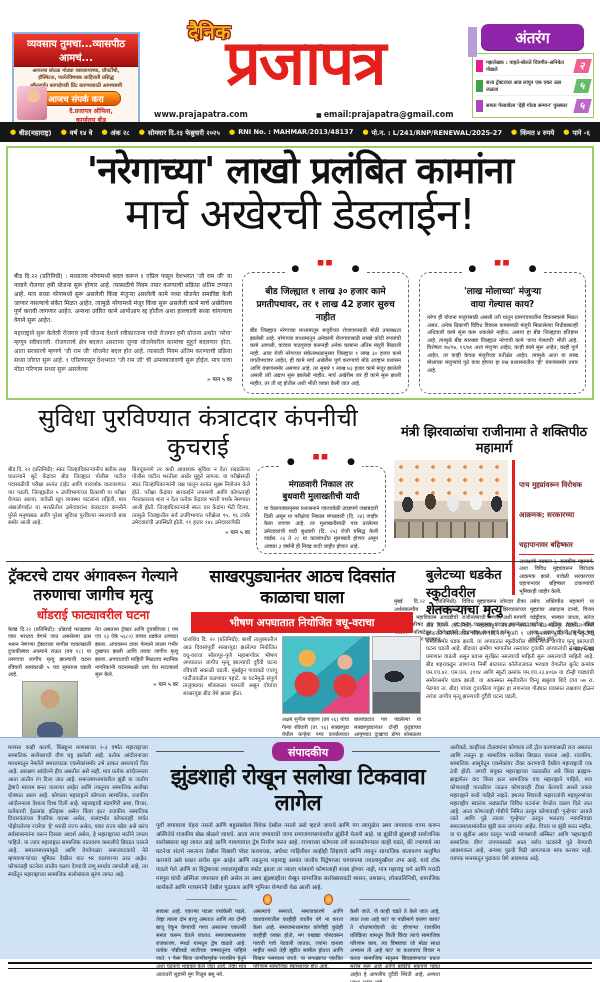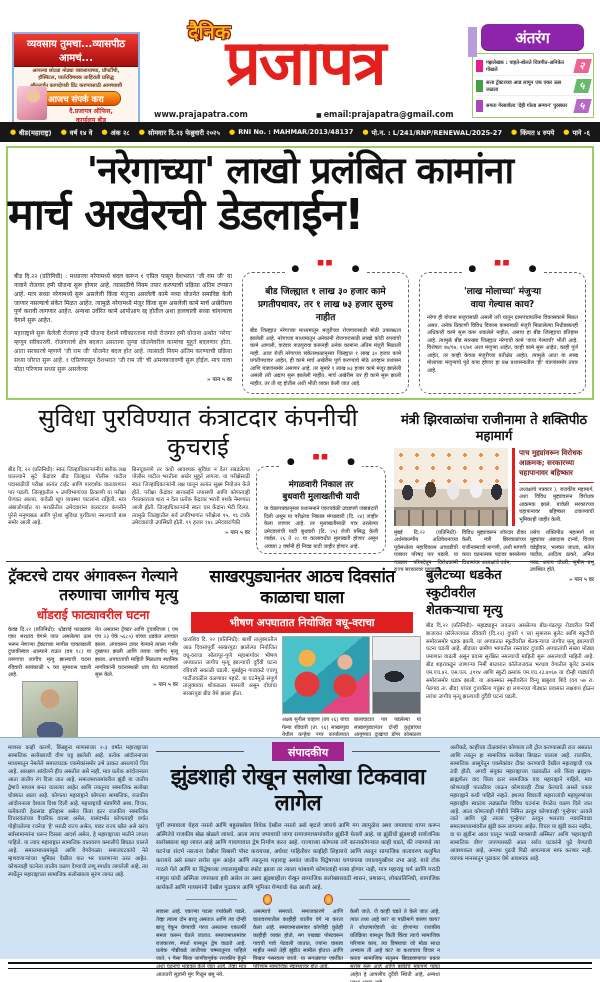--- a/index.html
+++ b/index.html
@@ -39,21 +39,21 @@
        transform:skewX(-14deg);line-height:14px;flex:none;}
   
   .infobar{position:absolute;left:0;top:122px;width:600px;height:20px;background:#171717;display:flex;
        align-items:center;justify-content:space-between;padding:0 10px;box-sizing:border-box;}
   .ib{display:flex;align-items:center;gap:3px;color:#f5f5f5;font-size:6.6px;font-weight:bold;white-space:nowrap;}
   .ib .d{color:#ffd400;font-size:7px;}
   
   .leadbox{position:absolute;left:6px;top:146px;width:588px;height:254px;border:2px solid #9ccc65;
        box-sizing:border-box;background:#fff;}
   .lead-h1{font-size:37px;font-weight:900;text-align:center;line-height:1.15;margin-top:2px;letter-spacing:-1px;}
-  .lead-h2{font-size:43px;font-weight:700;text-align:left;line-height:1.1;letter-spacing:-1px;margin-top:-2px;}
+  .lead-h2{font-size:43px;font-weight:400;text-align:center;line-height:1.1;letter-spacing:-1px;margin-top:-2px;}
   .lead-sub{text-align:center;color:#e02020;font-weight:900;font-size:16px;margin-top:1px;}
   .lead-sub .sq{font-size:13px;margin-right:6px;}
   .lead-cols{position:absolute;left:6px;right:6px;top:124px;bottom:4px;display:flex;gap:10px;}
   .lead-body{width:218px;font-size:5.9px;line-height:1.5;color:#1c1c1c;}
   .lead-body .p2{margin-top:4px;color:#333;}
   .more{text-align:right;font-size:5.5px;font-weight:bold;color:#444;margin-top:2px;}
   .qbox{flex:1;border:1.6px dashed #666;border-radius:10px;position:relative;padding:12px 7px 3px;box-sizing:border-box;}
   .qdeco{position:absolute;top:-13px;left:50%;transform:translateX(-50%);display:flex;align-items:center;
        gap:15px;background:#fff;padding:0 7px;}
   .qdeco .bd{font-size:9px;color:#111;line-height:1;}
@@ -61,46 +61,46 @@
   .qtitle{font-weight:900;font-size:9px;text-align:center;line-height:1.45;color:#111;}
   .qbody{font-size:5.2px;line-height:1.45;text-align:justify;margin-top:3px;color:#222;}
   
   .police{position:absolute;left:8px;top:404px;width:380px;height:154px;}
   .p-h1{font-size:13.5px;font-weight:900;text-align:center;line-height:1.3;}
   .p-h2{font-size:24px;font-weight:400;text-align:center;line-height:1.2;}
   .p-cols{display:flex;gap:6px;margin-top:4px;}
   .pcol{width:118px;font-size:5.3px;line-height:1.45;color:#1c1c1c;}
   .p-q{width:130px;flex:none;padding-top:11px;}
   .p-q .qtitle{font-size:8.5px;}
-  .zirwal{position:absolute;left:394px;top:412px;width:200px;height:154px;}
+  .zirwal{position:absolute;left:394px;top:424px;width:200px;height:154px;}
   .z-h{font-size:13px;font-weight:900;text-align:center;line-height:1.25;}
   .z-main{display:flex;gap:4px;margin-top:3px;}
   .z-photo{width:114px;height:78px;position:relative;background:linear-gradient(180deg,#f5ede2 0 52%,#d9cfc0 52% 76%,#9a8f80 76%);overflow:hidden;flex:none;}
   .z-logos{position:absolute;left:0;right:0;top:0;height:45%;
        background-image:radial-gradient(circle 3px at 7px 7px,#e8701a 60%,rgba(0,0,0,0) 61%);
        background-size:16px 13px;opacity:.75;}
   .z-people{position:absolute;left:0;right:0;top:30%;height:46%;
        background:radial-gradient(ellipse 9px 13px at 12% 60%,#33343c 60%,rgba(0,0,0,0) 61%),
        radial-gradient(ellipse 9px 13px at 32% 52%,#4a3b2a 60%,rgba(0,0,0,0) 61%),
        radial-gradient(ellipse 10px 14px at 52% 56%,#e9e9ea 60%,rgba(0,0,0,0) 61%),
        radial-gradient(ellipse 10px 14px at 72% 52%,#f1f1f2 60%,rgba(0,0,0,0) 61%),
        radial-gradient(ellipse 9px 13px at 90% 58%,#2e2e38 60%,rgba(0,0,0,0) 61%);}
   .z-table{position:absolute;left:0;right:0;bottom:0;height:20%;background:#b5a694;
        background-image:repeating-linear-gradient(90deg,rgba(40,40,40,.55) 0 2px,rgba(0,0,0,0) 2px 14px);}
   .z-note{flex:1;border-left:3px solid #e02020;padding-left:4px;position:relative;}
-  .z-note .nt{font-size:7.2px;font-weight:900;color:#7b1f1f;line-height:1.45;}
+  .z-note .nt{font-size:7.2px;font-weight:900;color:#7b1f1f;line-height:1.45;margin-top:20px;}
   .z-note .rl{border-top:1.5px solid #e02020;margin:3px 0;}
   .z-notecol{font-size:5.2px;line-height:1.45;color:#1c1c1c;margin-top:2px;}
   .z-cols{display:flex;gap:4px;margin-top:3px;}
   .z-cols .zc{flex:1;font-size:5.2px;line-height:1.45;color:#1c1c1c;}
   .sep1{position:absolute;left:6px;top:561px;width:588px;border-top:1.5px solid #3a3a3a;}
   
   .tractor{position:absolute;left:8px;top:566px;width:170px;height:168px;}
   .t-h1{font-size:15px;font-weight:900;text-align:center;line-height:1.35;}
-  .t-h2{font-size:15.5px;font-weight:900;text-align:right;line-height:1.2;}
+  .t-h2{font-size:15.5px;font-weight:900;text-align:center;line-height:1.2;}
   .t-sub{color:#e02020;font-size:12px;font-weight:900;text-align:center;margin-top:1px;}
   .t-cols{display:flex;gap:4px;margin-top:3px;}
   .t-cols .tc{flex:1;font-size:5.2px;line-height:1.45;color:#1c1c1c;}
   .t-photo{width:54px;height:56px;margin:2px auto 0;background:
        radial-gradient(circle at 50% 30%,#caa27e 0 9px,rgba(0,0,0,0) 10px),
        radial-gradient(ellipse 22px 16px at 50% 88%,#4d5e80 60%,rgba(0,0,0,0) 61%),
        linear-gradient(160deg,#cfd8c4,#9aa08a);border:1px solid #999;}
   .sakhar{position:absolute;left:183px;top:566px;width:238px;height:168px;}
   .s-h{font-size:17px;font-weight:900;text-align:center;letter-spacing:-0.5px;line-height:1.25;}
   .s-red{background:#e02020;color:#fff;font-weight:900;font-size:10.5px;text-align:center;line-height:1.5;
@@ -122,21 +122,21 @@
   .bullet{position:absolute;left:426px;top:566px;width:168px;height:168px;}
   .b-h{font-size:13px;font-weight:900;text-align:left;line-height:1.35;}
   .b-body{font-size:5.3px;line-height:1.5;margin-top:3px;color:#1c1c1c;}
   
   .edit{position:absolute;left:0;top:737px;width:600px;height:221px;background:#cfe3f4;border-top:1px solid #9ab;}
   .e-left{position:absolute;left:8px;top:6px;width:140px;bottom:6px;font-size:5.3px;line-height:1.5;color:#1c1c1c;overflow:hidden;}
   .e-right{position:absolute;right:8px;top:6px;width:142px;bottom:6px;font-size:5.3px;line-height:1.5;color:#1c1c1c;overflow:hidden;}
   .e-center{position:absolute;left:156px;right:160px;top:4px;bottom:6px;}
   .e-badgerow{display:flex;align-items:center;gap:8px;}
   .e-linefill{flex:1;border-top:1.5px solid #555;}
-  .e-badge{background:#a2258f;color:#fff;font-weight:900;font-size:11px;padding:2px 16px;border-radius:0;margin-left:20px;}
+  .e-badge{background:#a2258f;color:#fff;font-weight:900;font-size:11px;padding:2px 16px;border-radius:8px;margin-left:20px;}
   .e-h{font-size:22px;font-weight:900;text-align:center;margin-top:3px;letter-spacing:-0.5px;line-height:1.2;}
   .e-intro{font-size:5.7px;text-align:justify;margin-top:4px;line-height:1.55;color:#1c1c1c;}
   .e-div{display:flex;align-items:center;margin:3px 30px;}
   .e-div .seg{flex:1;border-top:1px solid #888;}
   .e-dot{width:7px;height:9px;background:radial-gradient(#ffd54f,#f57f17);border:1px solid #c0392b;
        border-radius:50%;margin:0 26px;flex:none;}
   .e-cols{display:flex;gap:7px;}
   .e-cols .ec{flex:1;font-size:5.2px;line-height:1.5;color:#1c1c1c;}
   .bottomrule{position:absolute;left:8px;top:962px;width:584px;height:4px;
        border-top:2.5px solid #111;border-bottom:1.5px solid #111;}
@@ -229,21 +229,21 @@
         <div class="p2">महाराष्ट्राने सुरू केलेली रोजगार हमी योजना देशाने स्वीकारताना गांधी रोजगार हमी योजना अर्थात 'नरेगा' म्हणून स्वीकारली. रोजगाराचे क्षेत्र बदलत असताना जुन्या योजनेवरील कामांचा मुहूर्त बदलणार होता. आता सरकारचे म्हणणे 'जी राम जी' योजनेत बदल होत आहे. त्यासाठी नियम अंतिम करण्याची प्रक्रिया सध्या जोरात सुरू आहे. १ एप्रिलपासून देशभरात 'जी राम जी' ची अंमलबजावणी सुरू होईल. मात्र याचा मोठा परिणाम सध्या सुरू असलेल्या</div>
         <div class="more">» पान ५ वर</div>
       </div>
       <div class="qbox">
         <div class="qdeco">
             <span class="bd">●</span>
             <span class="qt">“</span>
             <span class="bd">●</span>
           </div>
         <div class="qtitle">बीड जिल्ह्यात १ लाख ३० हजार कामे</div>
-        <div class="qtitle">प्रगतीपथावर, तर १ लाख ७३ हजार सुरुच नाहीत</div>
+        <div class="qtitle">प्रगतीपथावर, तर १ लाख 42 हजार सुरुच नाहीत</div>
         <div class="qbody">बीड जिल्ह्यात नरेगाच्या माध्यमातून मजुरीच्या रोजगारासाठी मोठी उपलब्धता झालेली आहे. नरेगाच्या माध्यमातून अनेकांनी रोजगारासाठी लाखो कोटी रुपयांची कामे आणली, वारंवार पाठपुरावा करूनही अनेक कामांना अंतिम मंजुरी मिळाली नाही. आज रोजी नरेगाच्या संकेतस्थळानुसार जिल्ह्यात १ लाख ३० हजार कामे प्रगतीपथावर आहेत, ही कामे मार्च अखेरीस पूर्ण करण्याचे मोठे आव्हान प्रशासन आणि यंत्रणांसमोर असणार आहे. तर सुमारे १ लाख ७३ हजार कामे मंजूर झालेली असली तरी अद्याप सुरू झालेली नाहीत. मार्च अखेरीस जर ही कामे सुरू झाली नाहीत, तर ती रद्द होतील अशी भीती व्यक्त केली जात आहे.</div>
       </div>
       <div class="qbox">
         <div class="qdeco">
             <span class="bd">●</span>
             <span class="qt">“</span>
             <span class="bd">●</span>
           </div>
         <div class="qtitle">'लाख मोलाच्या' मंजुऱ्या</div>
         <div class="qtitle">वाया गेल्यास काय?</div>

